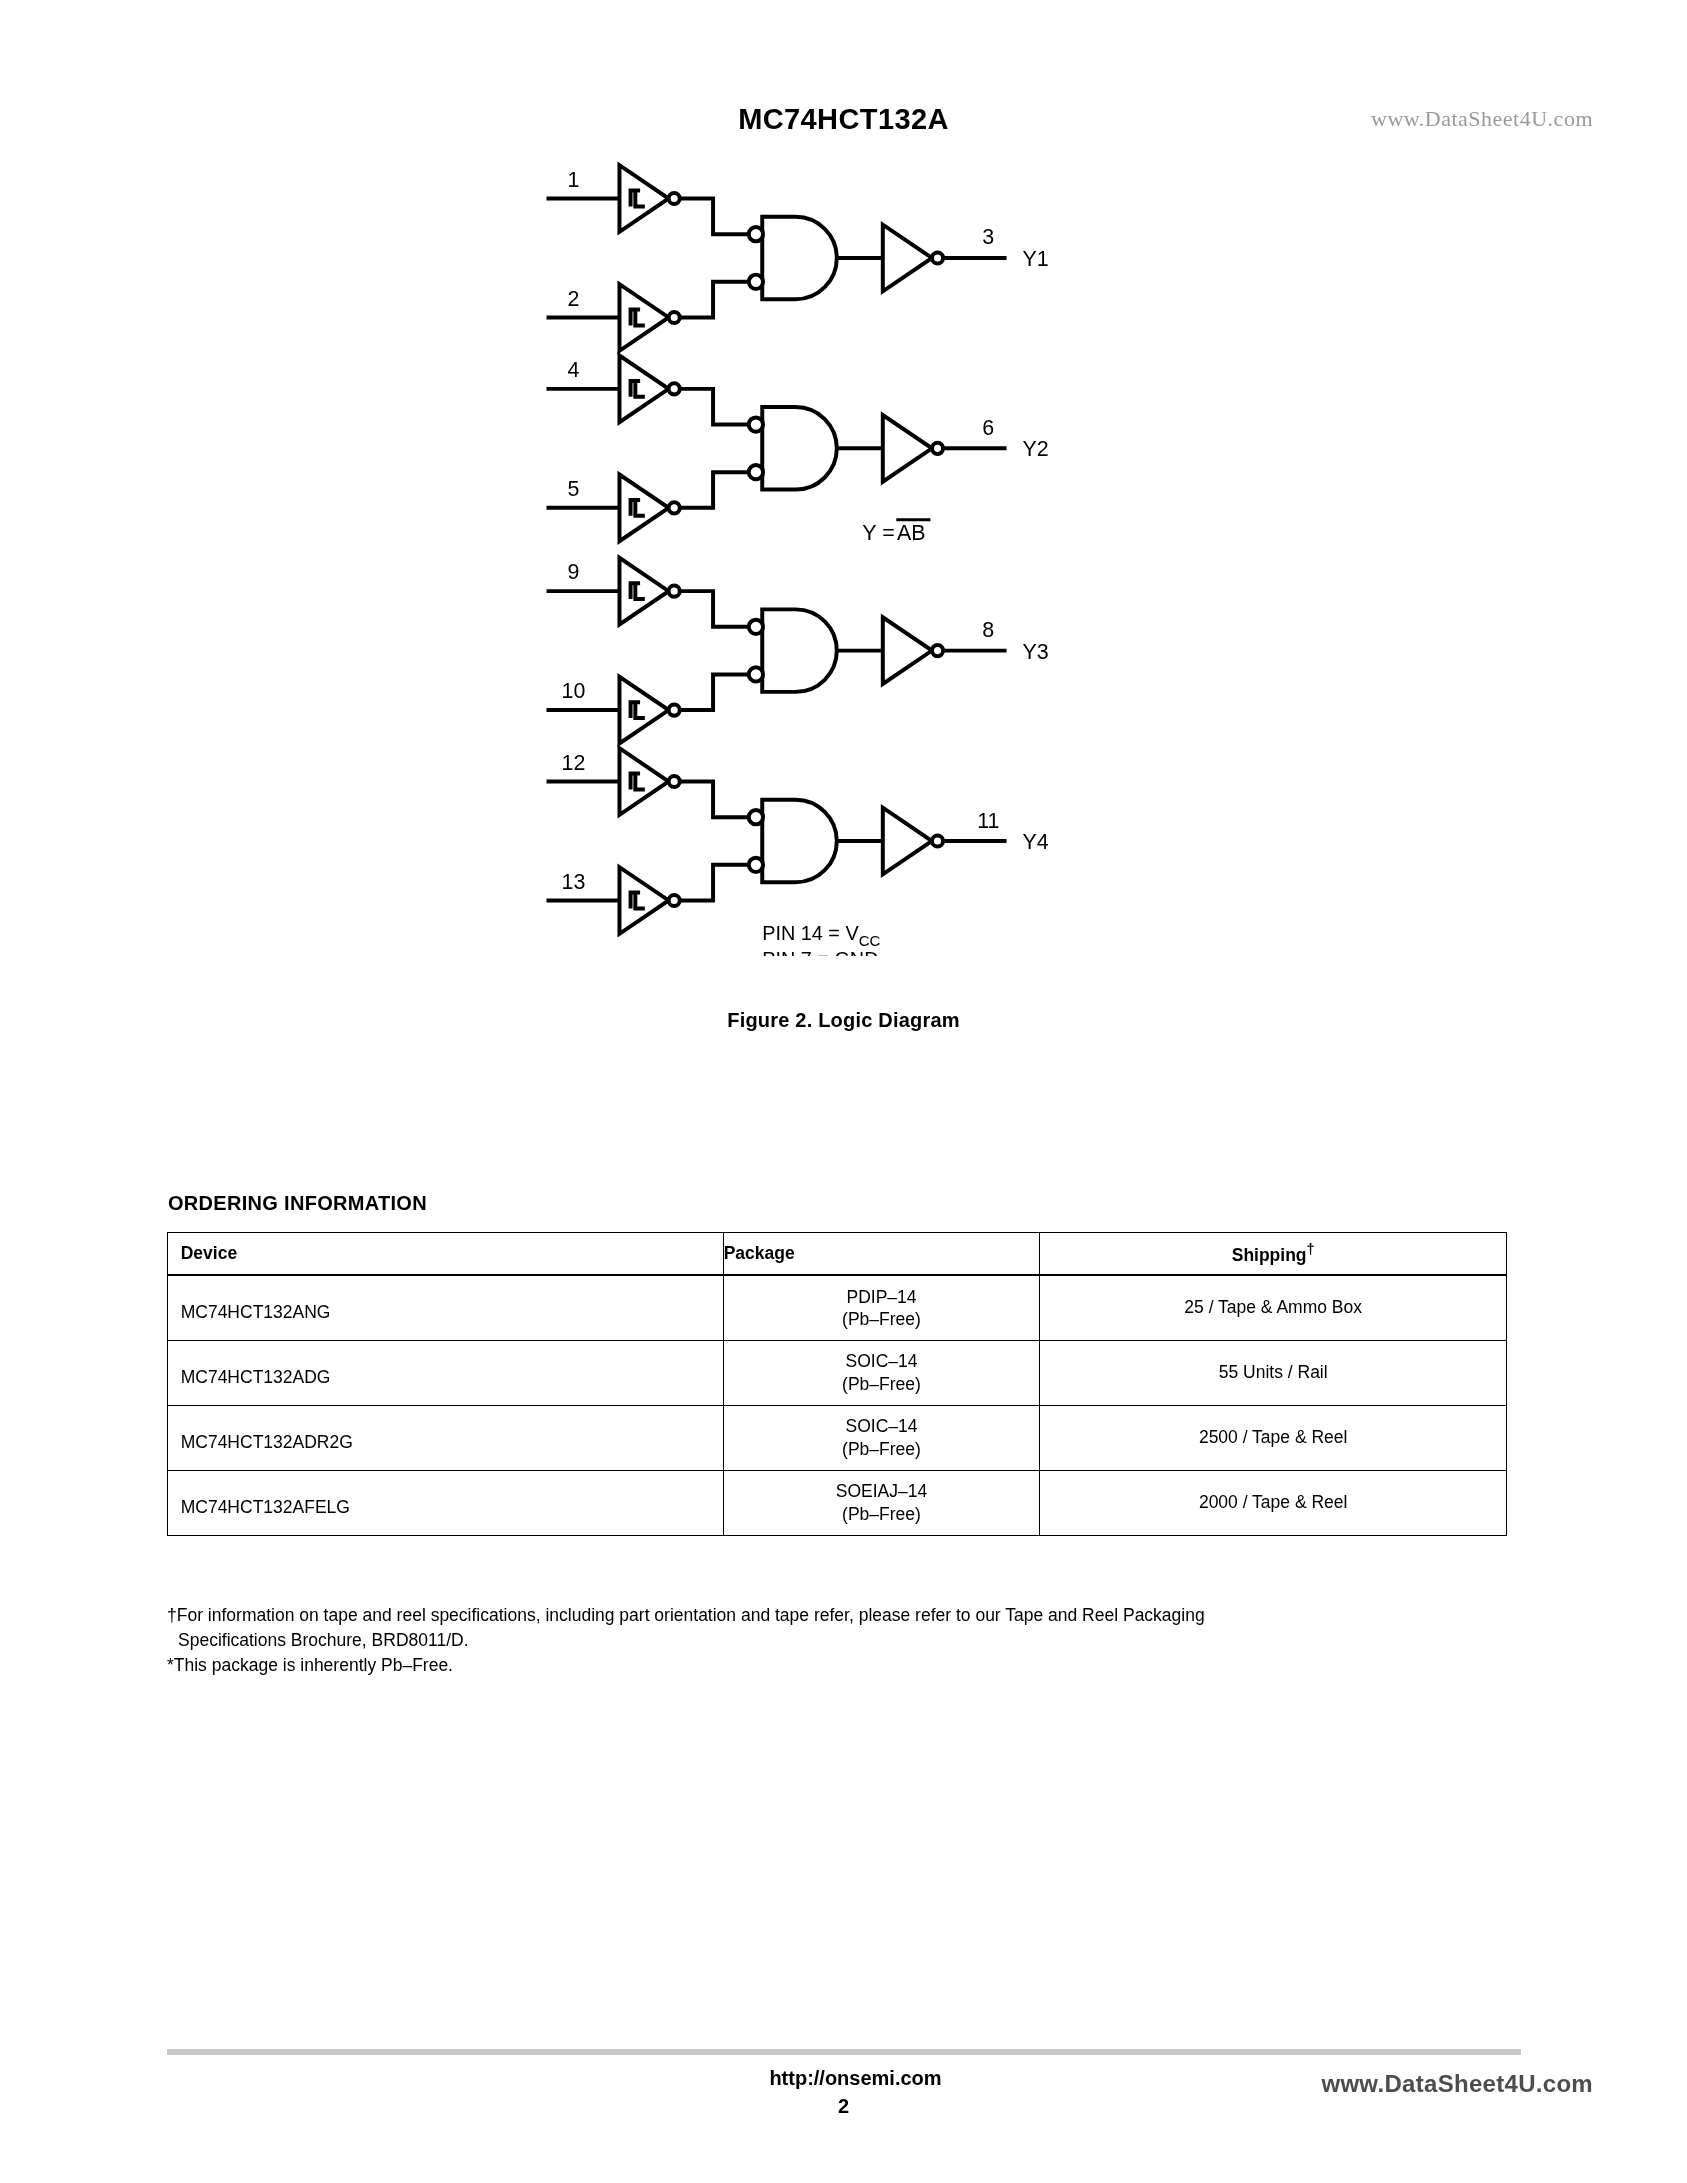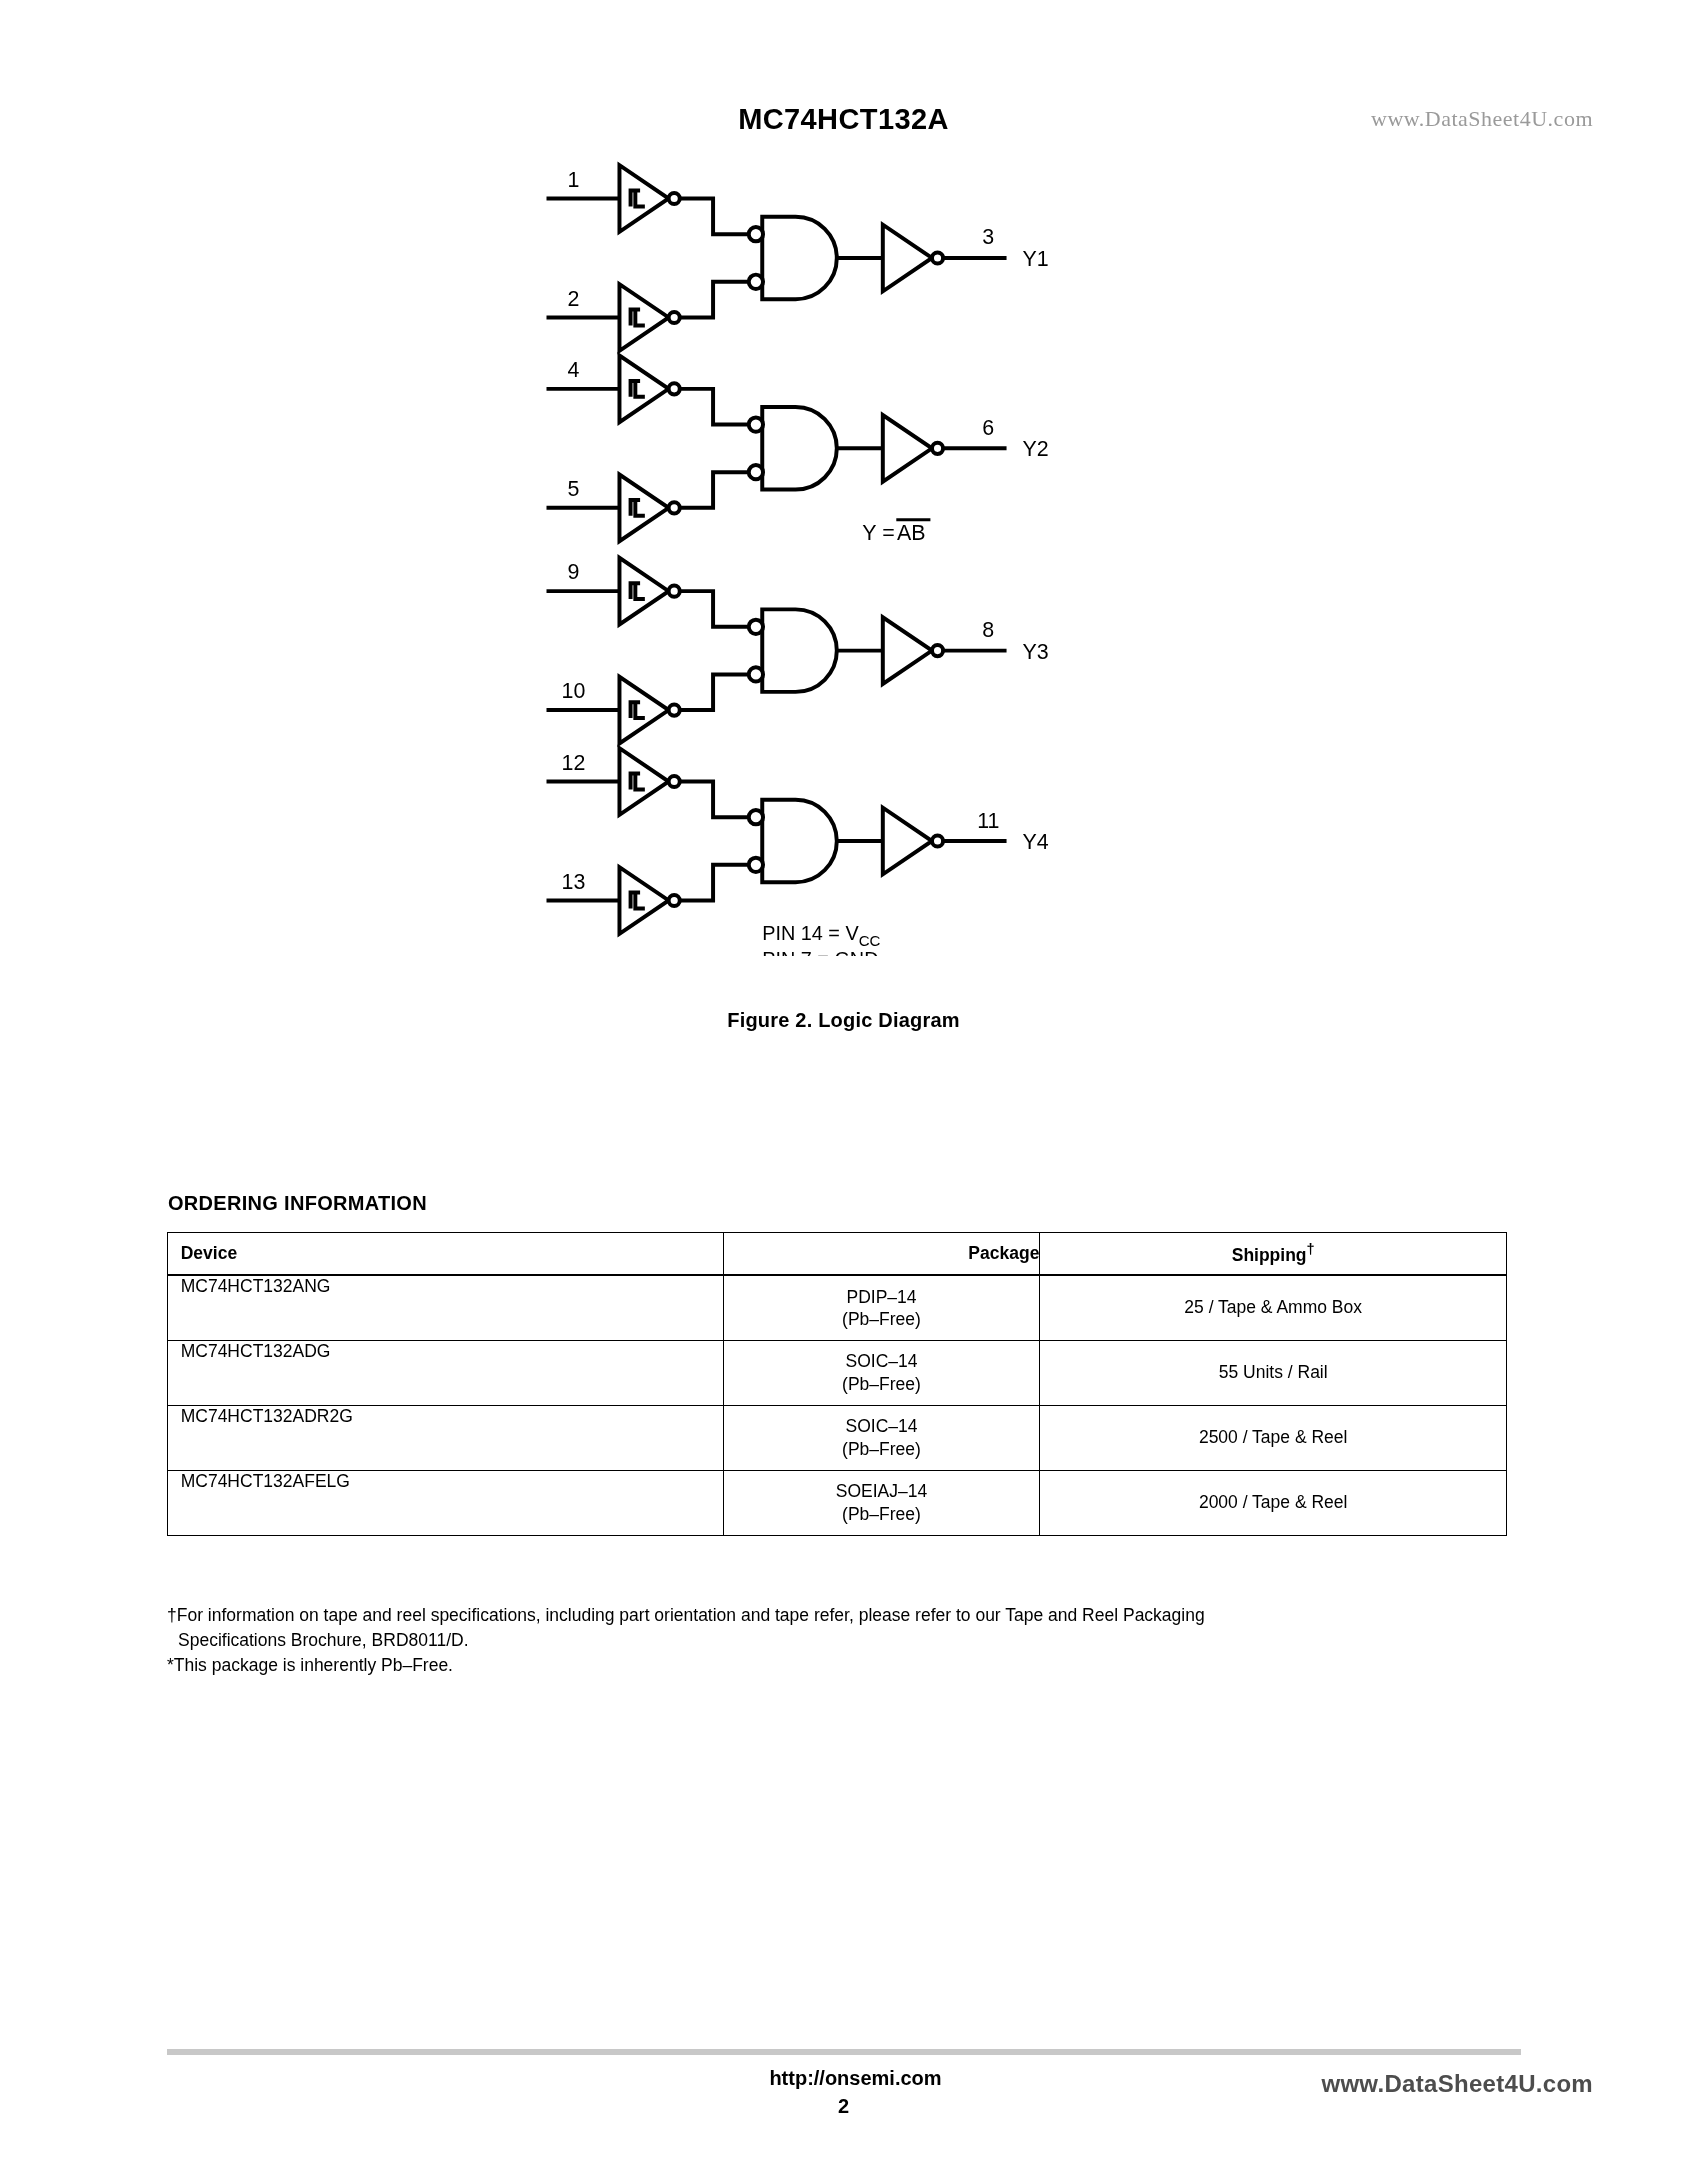--- a/index.html
+++ b/index.html
@@ -83,28 +83,28 @@
     border: 1.6px solid #000;
     padding: 0;
     vertical-align: middle;
   }
   table.ordering thead th {
     height: 41px;
     font-weight: bold;
     border-bottom-width: 2.4px;
   }
   table.ordering thead th.c-device { text-align: left;   padding-left: 12.7px; }
-  table.ordering thead th.c-pkg    { text-align: right; }
+  table.ordering thead th.c-pkg    { text-align: left; }
   table.ordering thead th.c-ship   { text-align: center; }
 
   table.ordering td.c-device {
     text-align: left;
     padding-left: 12.7px;
     vertical-align: top;
-    padding-top: 0;
+    padding-top: 26px;
   }
   table.ordering td.c-pkg {
     text-align: center;
     vertical-align: top;
     padding-top: 9.5px;
     line-height: 1.30;
   }
   table.ordering td.c-ship {
     text-align: center;
     vertical-align: middle;

